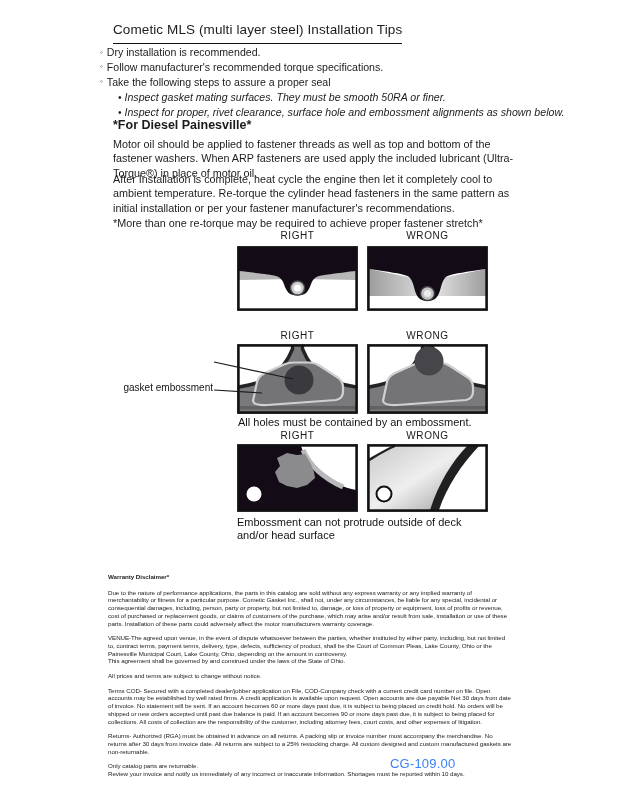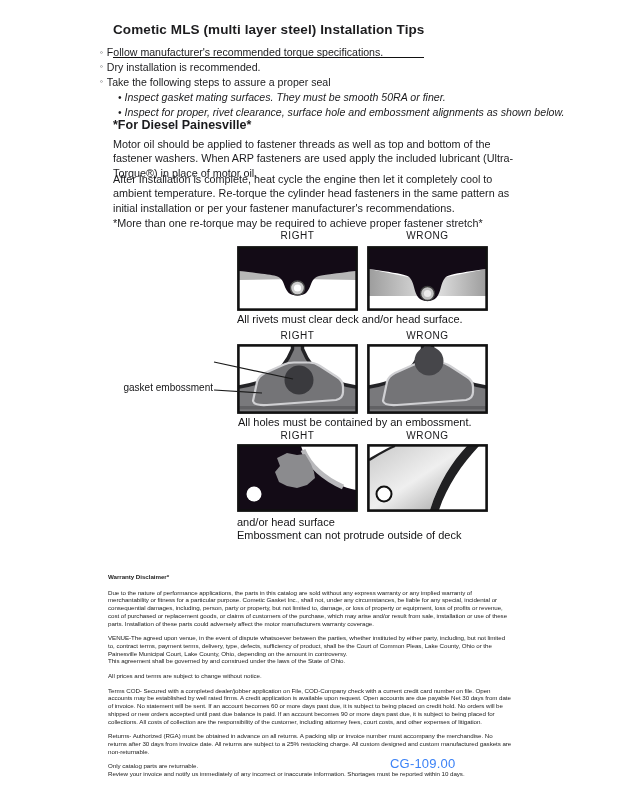--- a/index.html
+++ b/index.html
@@ -7,23 +7,23 @@
     position:relative;
     width:618px;height:800px;
     background:#ffffff;
     font-family:"Liberation Sans", sans-serif;
     color:#1c1c1e;
     overflow:hidden;
   }
   
   .title{
     position:absolute;left:113px;top:22px;
-    font-size:13.5px;font-weight:bold;
+    font-size:13.5px;font-weight:normal;
     border-bottom:1.6px solid #111;
-    padding-bottom:20px;
+    padding-bottom:6px;
     letter-spacing:.1px;
     display:inline-block;
   }
   .bullets{position:absolute;left:100px;top:45px;width:440px;font-size:10.6px;line-height:14.4px;}
   .blt{white-space:nowrap;}
   .blt::before{content:"\25E6";font-size:8px;vertical-align:1.5px;margin-right:4px;}
   .sub{margin-left:18px;font-style:italic;}
   .sub::before{content:"\2022";font-size:10px;vertical-align:0;margin-right:3px;}
   .diesel-h{position:absolute;left:113px;top:118px;font-size:12.5px;font-weight:bold;}
   .para{position:absolute;left:113px;width:414px;font-size:10.8px;line-height:14.4px;}
@@ -64,22 +64,22 @@
   svg{display:block;}
 </style>
 </head>
 <body>
 
 <div class="page">
 
   <div class="title">Cometic MLS (multi layer steel) Installation Tips</div>
 
   <div class="bullets">
+    <div class="blt">Dry installation is recommended.</div>
     <div class="blt">Follow manufacturer's recommended torque specifications.</div>
-    <div class="blt">Dry installation is recommended.</div>
     <div class="blt">Take the following steps to assure a proper seal</div>
     <div class="blt sub">Inspect gasket mating surfaces.  They must be smooth 50RA or finer.</div>
     <div class="blt sub">Inspect for proper, rivet clearance, surface hole and embossment alignments as shown below.</div>
   </div>
 
   <div class="diesel-h">*For Diesel Painesville*</div>
   <div class="para p2">After Installation is complete, heat cycle the engine then let it completely cool to ambient temperature. Re-torque the cylinder head fasteners in the same pattern as initial installation or per your fastener manufacturer's recommendations.</div>
   <div class="para p1">Motor oil should be applied to fastener threads as well as top and bottom of the fastener washers. When ARP fasteners are used apply the included lubricant (Ultra-Torque®) in place of motor oil.</div>
   <div class="para note">*More than one re-torque may be required to achieve proper fastener stretch*</div>
 
@@ -112,21 +112,20 @@
       <rect x="2" y="2" width="117" height="61" fill="#ffffff"></rect>
       <polygon points="2,23 56,34 56,50 2,50" fill="url(#wg1)"></polygon>
       <polygon points="119,23 65,34 65,50 119,50" fill="url(#wg2)"></polygon>
       <rect x="2" y="50" width="117" height="2" fill="#ffffff"></rect>
       <path d="M2,2 H119 V23 C98,26 88,27.5 82,29.5 C70,33 78,55 60.5,55 C43,55 51,33 39,29.5 C33,27.5 23,26 2,23 Z" fill="#130b16"></path>
       <circle cx="60.5" cy="47.5" r="7" fill="#c2c2c2" stroke="#3a3a3a" stroke-width="1.4"></circle>
       <circle cx="60.5" cy="47.5" r="3.6" fill="#ececec"></circle>
       <rect x="1.4" y="1.4" width="118.2" height="62.2" fill="none" stroke="#111" stroke-width="2.6"></rect>
     </svg>
   </div>
-  <div class="cap r1-cap">All rivets must clear deck and/or head surface.</div>
 
   <div class="hdr r2-hL">RIGHT</div>
   <div class="hdr r2-hR">WRONG</div>
 
   <div class="box r2-bL">
     <svg width="121" height="70" viewBox="0 0 121 70">
       <rect x="2" y="2" width="117" height="66" fill="#ffffff"></rect>
       <path d="M2,68 V43 C27,39 45,31 55.5,5 L55.5,2 H65.5 L65.5,5 C76,31 94,39 119,43 V68 Z" fill="#79797c"></path>
       <path d="M2,43 C27,39 45,31 55.5,5 L55.5,2" fill="none" stroke="#232326" stroke-width="3.4"></path>
       <path d="M119,43 C94,39 76,31 65.5,5 L65.5,2" fill="none" stroke="#232326" stroke-width="3.4"></path>
@@ -182,22 +181,22 @@
       </defs>
       <rect x="2" y="2" width="117" height="64" fill="#ffffff"></rect>
       <path d="M2,16 C12,10 20,5 28,2 L100,2 C85,18 72,38 63,66 L2,66 Z" fill="url(#wg3)"></path>
       <path d="M100,2 L112,2 C95,20 80,42 72,66 L63,66 C72,38 85,18 100,2 Z" fill="#202022"></path>
       <path d="M2,16 C12,10 20,5 28,2" fill="none" stroke="#202022" stroke-width="2.4"></path>
       <circle cx="17" cy="50" r="7.5" fill="#ffffff" stroke="#111" stroke-width="2"></circle>
       <rect x="1.4" y="1.4" width="118.2" height="65.2" fill="none" stroke="#111" stroke-width="2.6"></rect>
     </svg>
   </div>
   <div class="cap r3-cap">
+    <div>Embossment can not protrude outside of deck</div>
     <div>and/or head surface</div>
-    <div>Embossment can not protrude outside of deck</div>
   </div>
 
   <div class="disc">
     <div class="disc-h">Warranty Disclaimer*</div>
     <div class="dp">Due to the nature of performance applications, the parts in this catalog are sold without any express warranty or any implied warranty of merchantability or fitness for a particular purpose.  Cometic Gasket Inc., shall not, under any circumstances, be liable for any special, incidental or consequential damages, including, person, party or property, but not limited to, damage, or loss of property or equipment, loss of profits or revenue, cost of purchased or replacement goods, or claims of customers of the purchase, which may arise and/or result from sale, installation or use of these parts.  Installation of these parts could adversely affect the motor manufacturers warranty coverage.</div>
     <div class="dp tight">VENUE-The agreed upon venue, in the event of dispute whatsoever between the parties, whether instituted by either party, including, but not limited to, contract terms, payment terms, delivery, type, defects, sufficiency of product, shall be the Court of Common Pleas, Lake County, Ohio or the Painesville Municipal Court, Lake County, Ohio, depending on the amount in controversy.</div>
     <div class="dp">This agreement shall be governed by and construed under the laws of the State of Ohio.</div>
     <div class="dp">All prices and terms are subject to change without notice.</div>
     <div class="dp">Terms COD- Secured with a completed dealer/jobber application on File, COD-Company check with a current credit card number on file.  Open accounts may be established by well rated firms.  A credit application is available upon request.  Open accounts are due payable Net 30 days from date of invoice.  No statement will be sent.  If an account becomes 60 or more days past due, it is subject to being placed on credit hold.  No orders will be shipped or new orders accepted until past due balance is paid.  If an account becomes 90 or more days past due, it is subject to being placed for collections.  All costs of collection are the responsibility of the customer, including attorney fees, court costs, and other expenses of litigation.</div>
     <div class="dp">Returns- Authorized (RGA) must be obtained in advance on all returns.  A packing slip or invoice number must accompany the merchandise.  No returns after 30 days from invoice date.  All returns are subject to a 25% restocking charge.  All custom designed and custom manufactured gaskets are non-returnable.</div>

